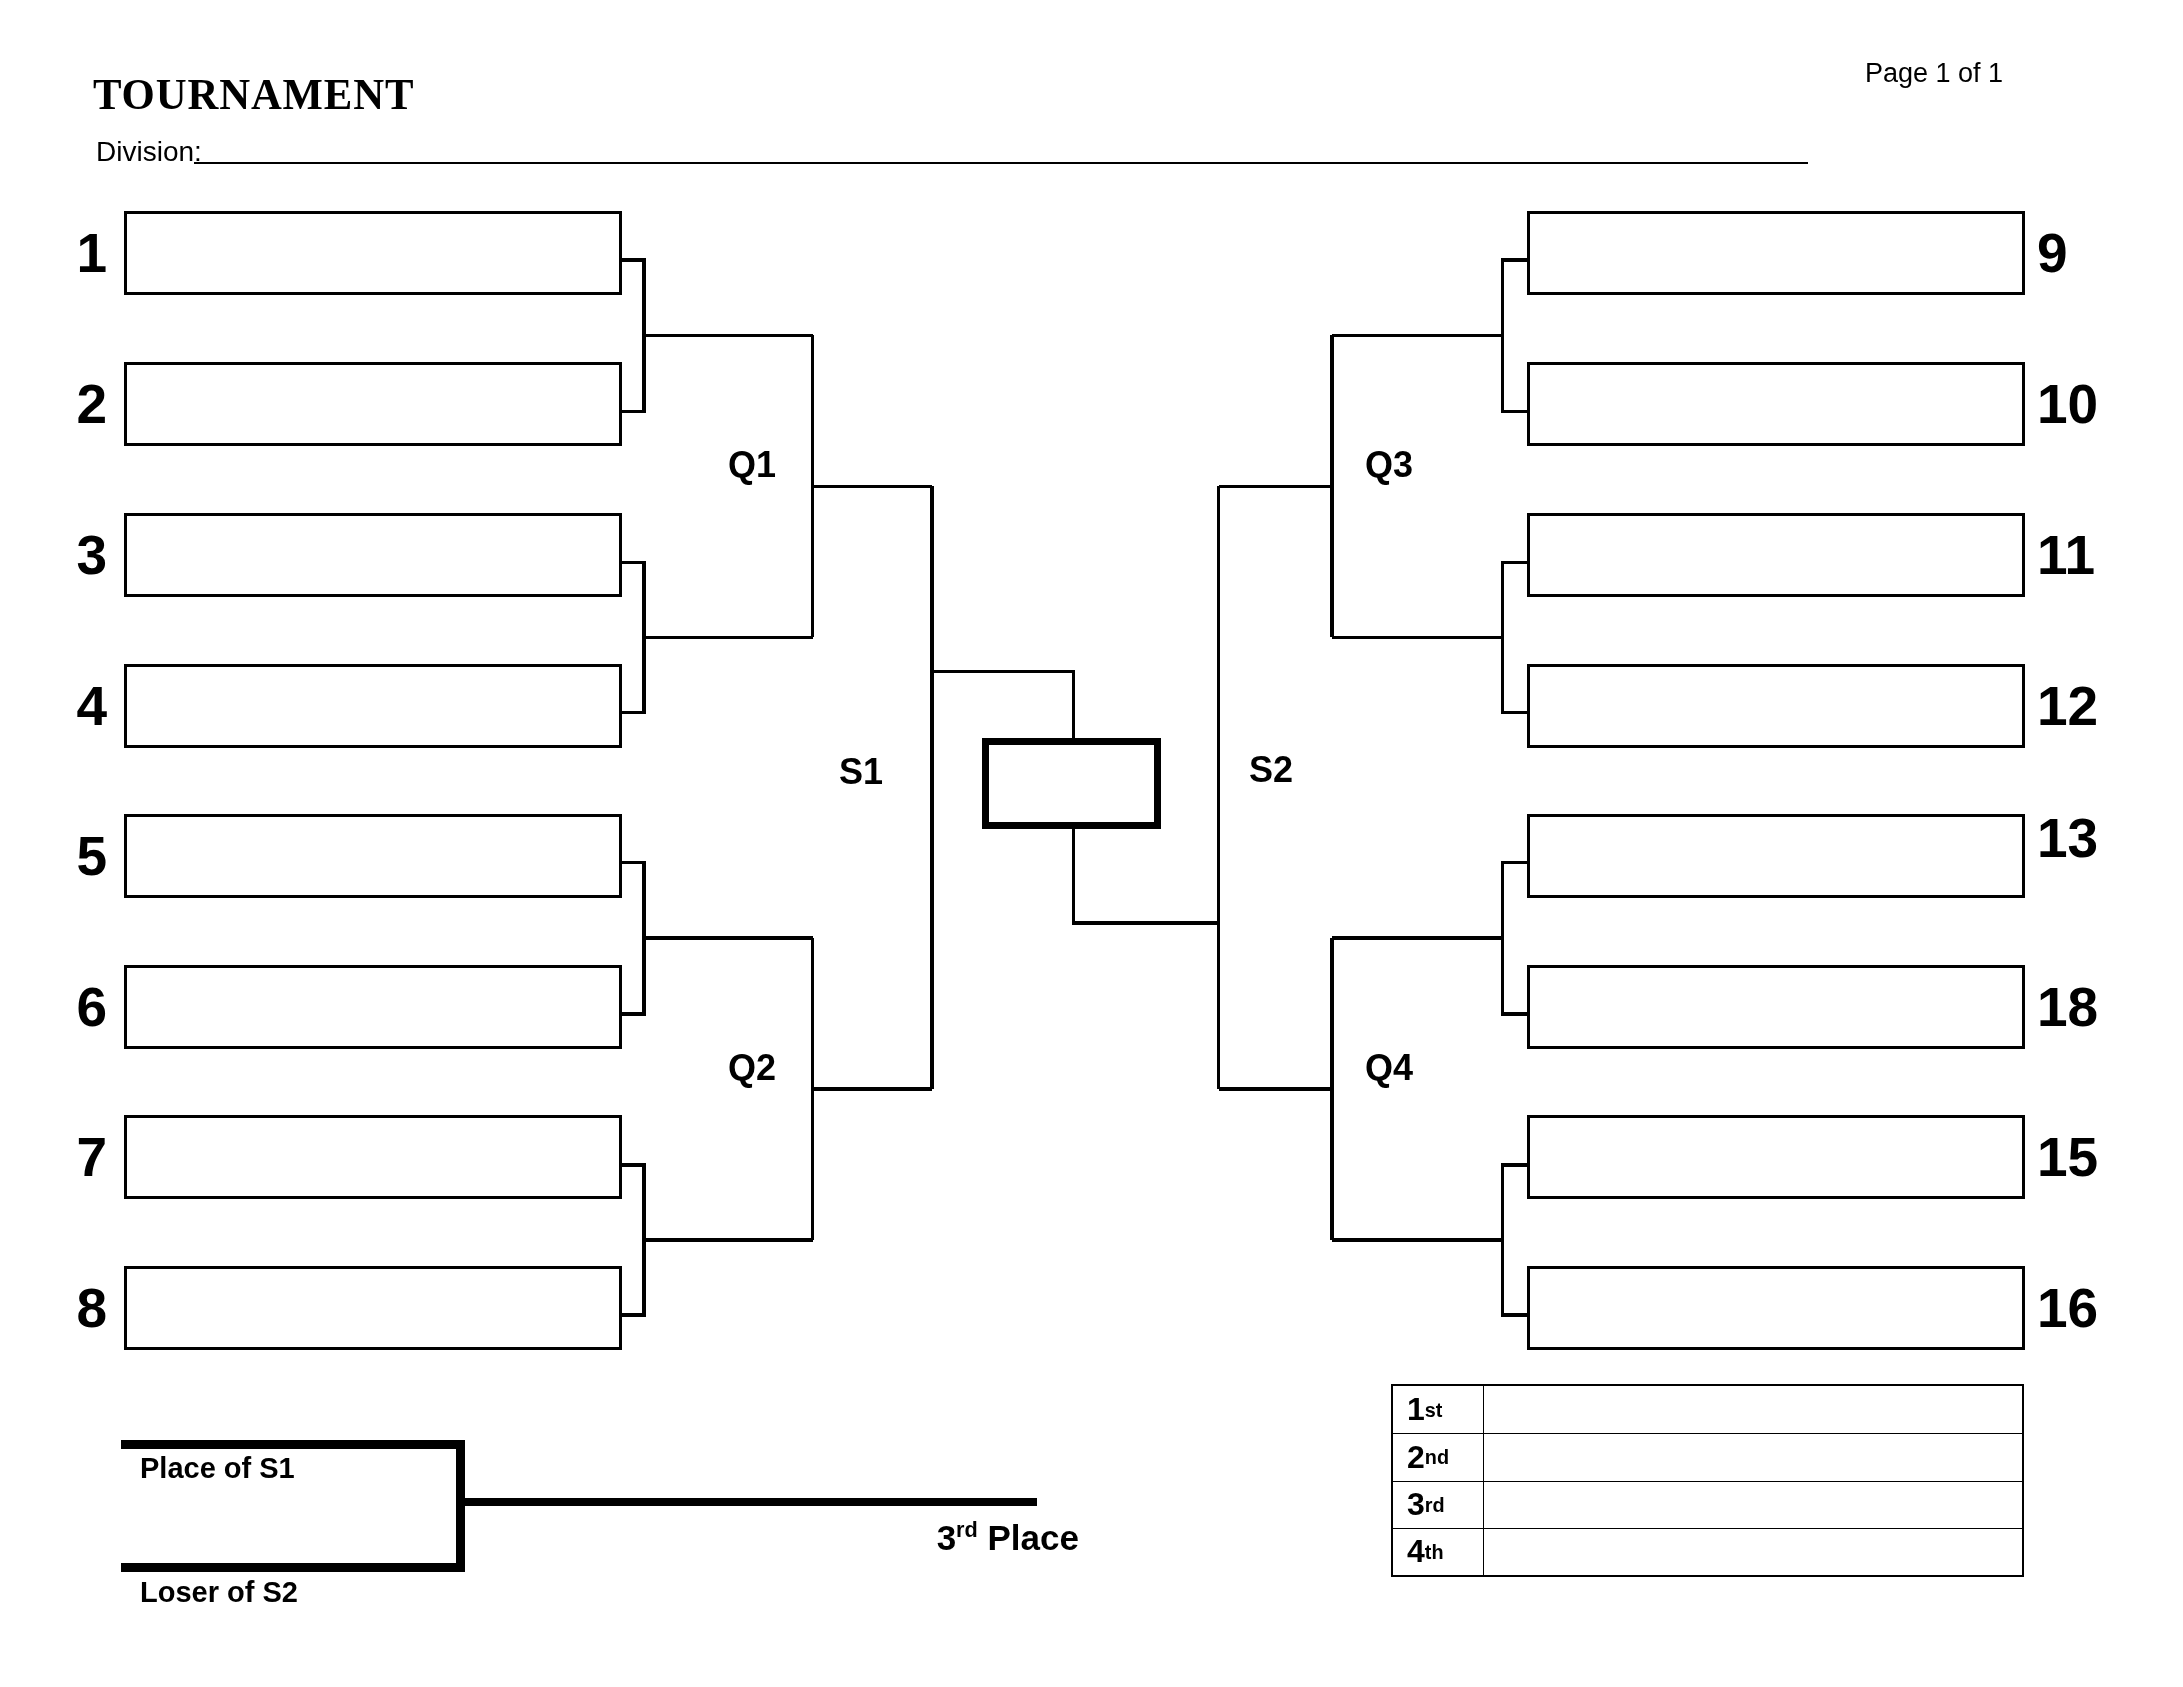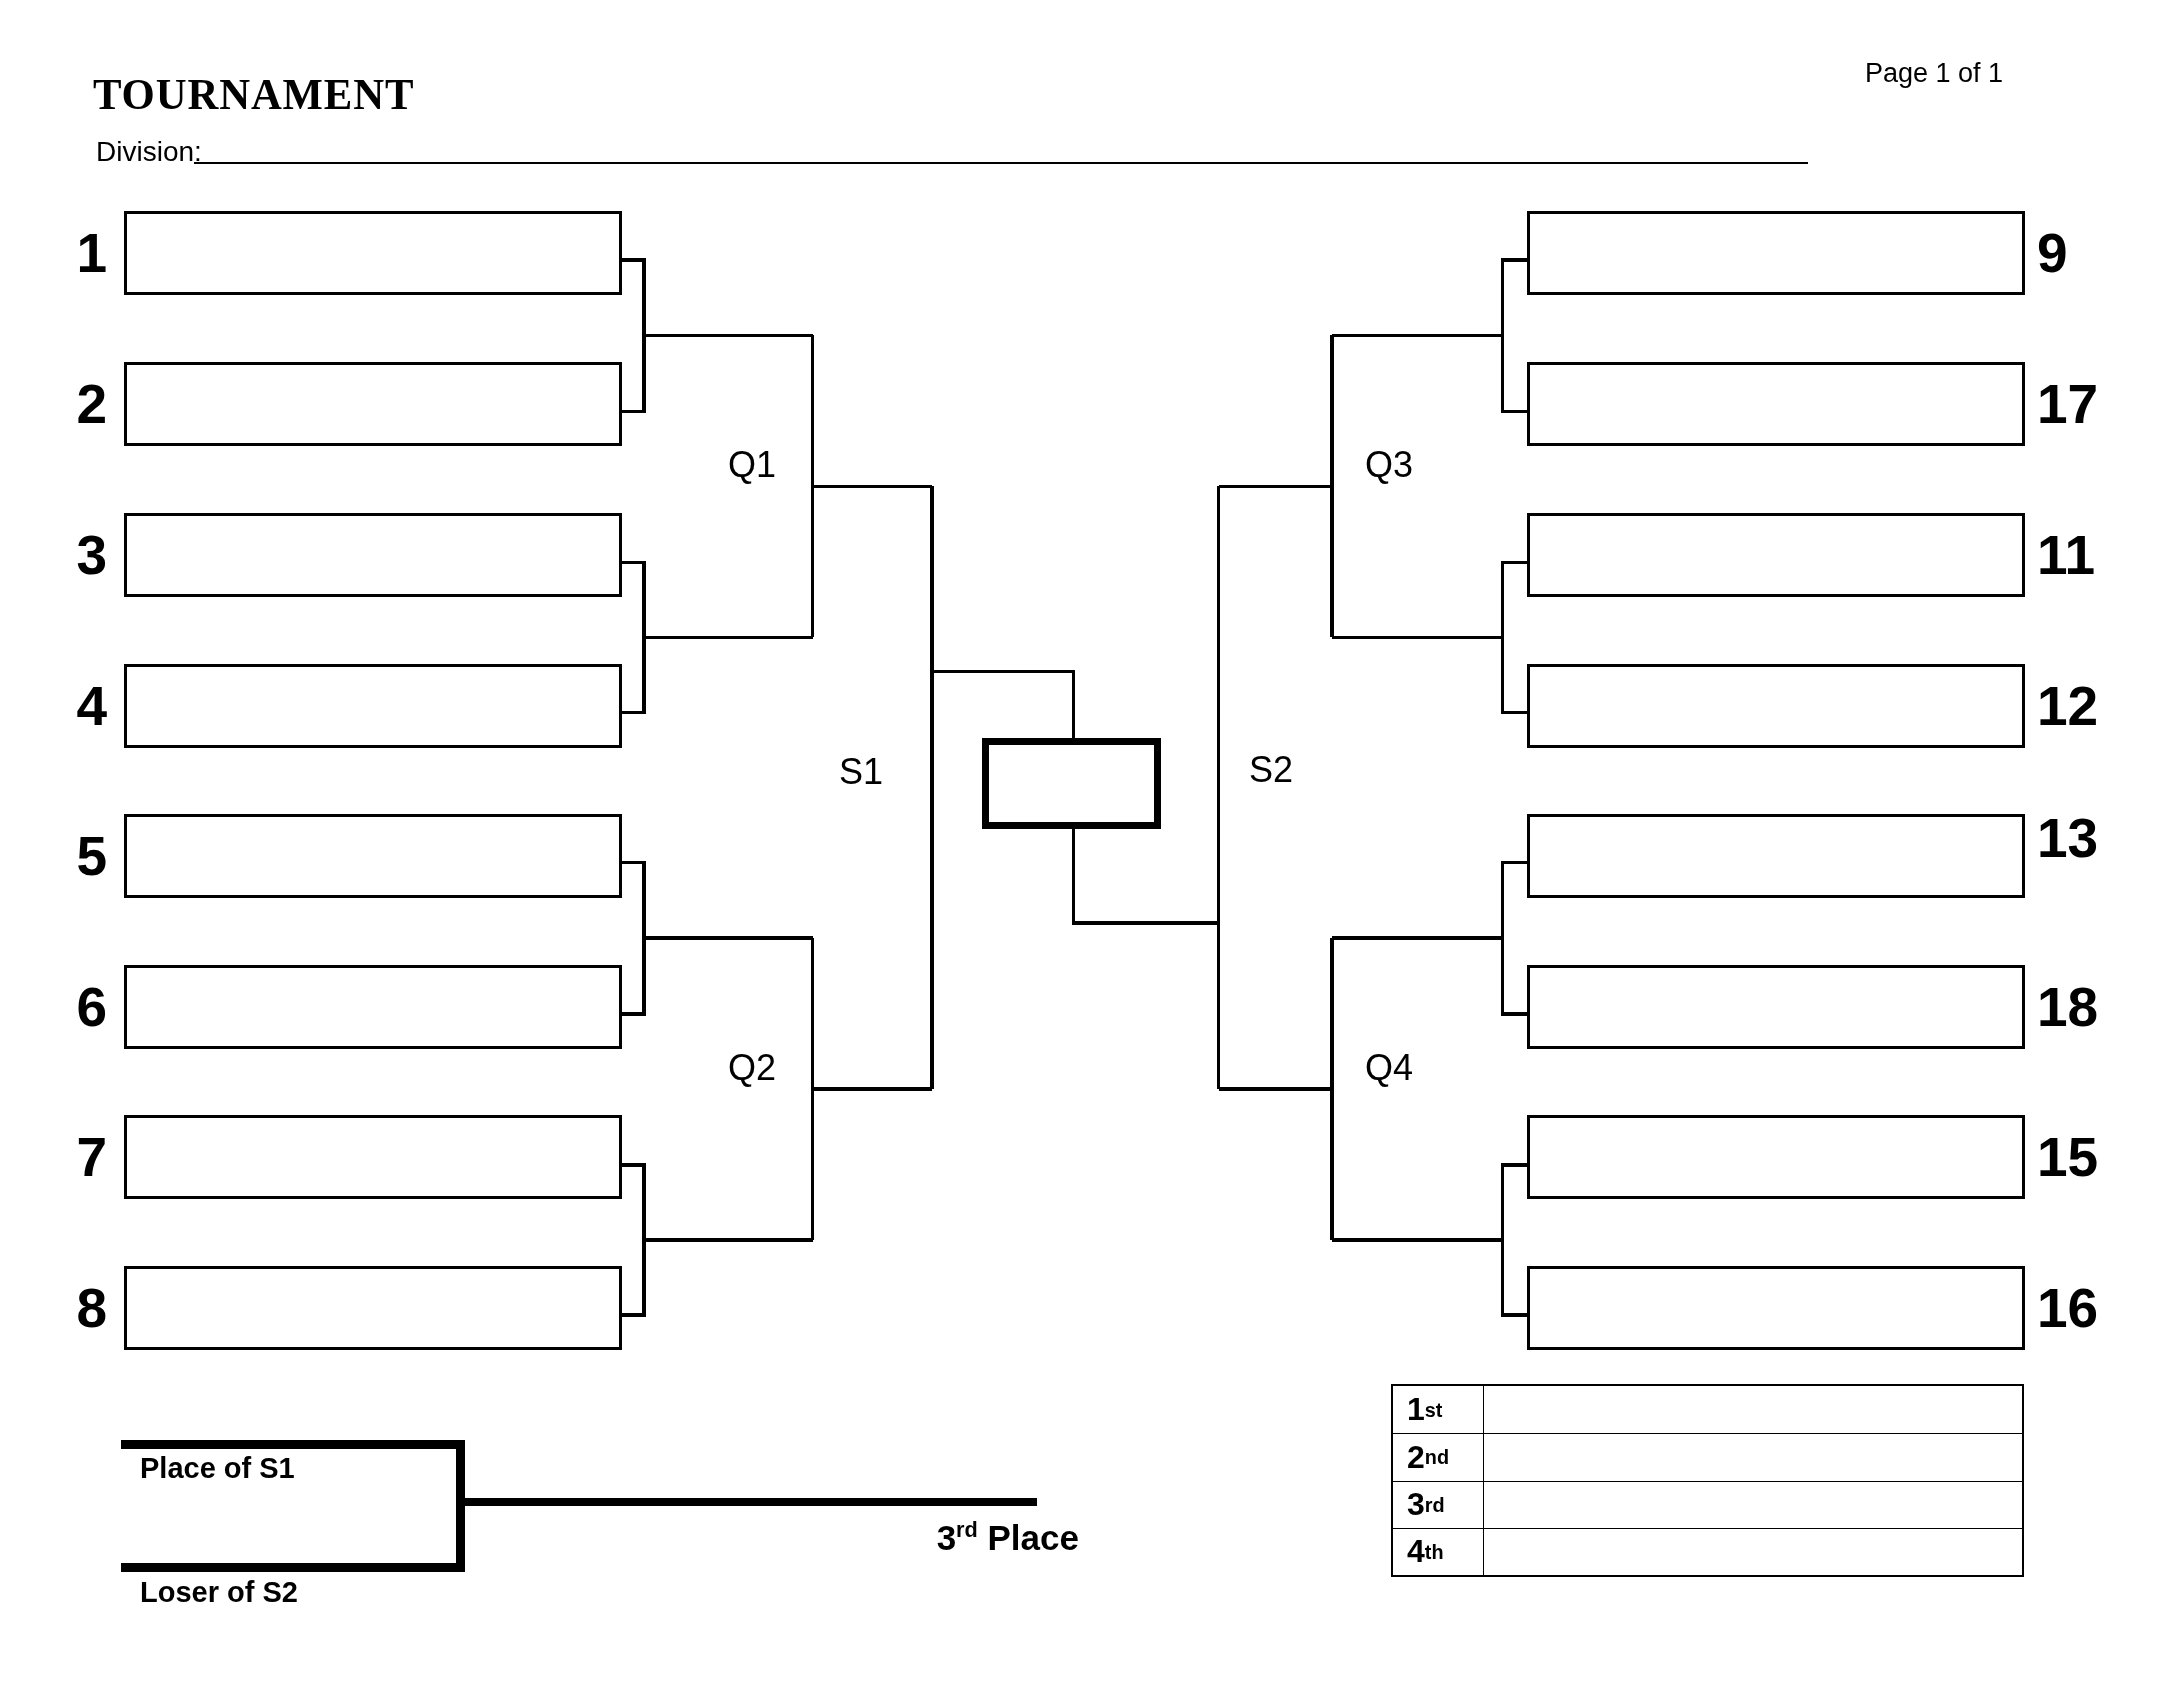--- a/index.html
+++ b/index.html
@@ -19,21 +19,21 @@
 
   .slot{position:absolute;width:498px;height:84px;border:3.5px solid #000;
         box-sizing:border-box;background:#fff;}
   .slot.right{left:1527px;}
   .slot.left{left:124px;}
 
   .seed{position:absolute;height:84px;line-height:84px;font-size:55px;font-weight:700;}
   .seed.left{left:0;width:107px;text-align:right;}
   .seed.right{left:2037px;width:122px;text-align:left;}
 
-  .match-label{position:absolute;height:38px;line-height:38px;font-size:36px;font-weight:400;}
+  .match-label{position:absolute;height:38px;line-height:38px;font-size:36px;font-weight:700;}
   .q-left{left:636px;width:140px;text-align:right;}
   .q-right{left:1365px;width:140px;text-align:left;}
   .s-label{width:122px;text-align:center;}
 
   .final-box{position:absolute;left:982px;top:738px;width:179px;height:91px;
              border:7.9px solid #000;box-sizing:border-box;background:#fff;}
 
   .loser-label{position:absolute;left:140px;font-size:29px;font-weight:700;}
   .third-place{position:absolute;left:834px;top:1518px;width:245px;text-align:right;
                font-size:35px;font-weight:700;}
@@ -106,21 +106,21 @@
   <div class="slot right" style="top:211px"></div>
   <div class="slot right" style="top:362px"></div>
   <div class="slot right" style="top:513px"></div>
   <div class="slot right" style="top:664px"></div>
   <div class="slot right" style="top:814px"></div>
   <div class="slot right" style="top:965px"></div>
   <div class="slot right" style="top:1115px"></div>
   <div class="slot right" style="top:1266px"></div>
 
   <div class="seed right" style="top:211px">9</div>
-  <div class="seed right" style="top:362px">17</div>
+  <div class="seed right" style="top:362px">10</div>
   <div class="seed right" style="top:513px">11</div>
   <div class="seed right" style="top:664px">12</div>
   <div class="seed right" style="top:796px">13</div>
   <div class="seed right" style="top:965px">18</div>
   <div class="seed right" style="top:1115px">15</div>
   <div class="seed right" style="top:1266px">16</div>
 
   <div class="match-label q-left" style="top:446px">Q1</div>
   <div class="match-label q-left" style="top:1049px">Q2</div>
   <div class="match-label q-right" style="top:446px">Q3</div>

